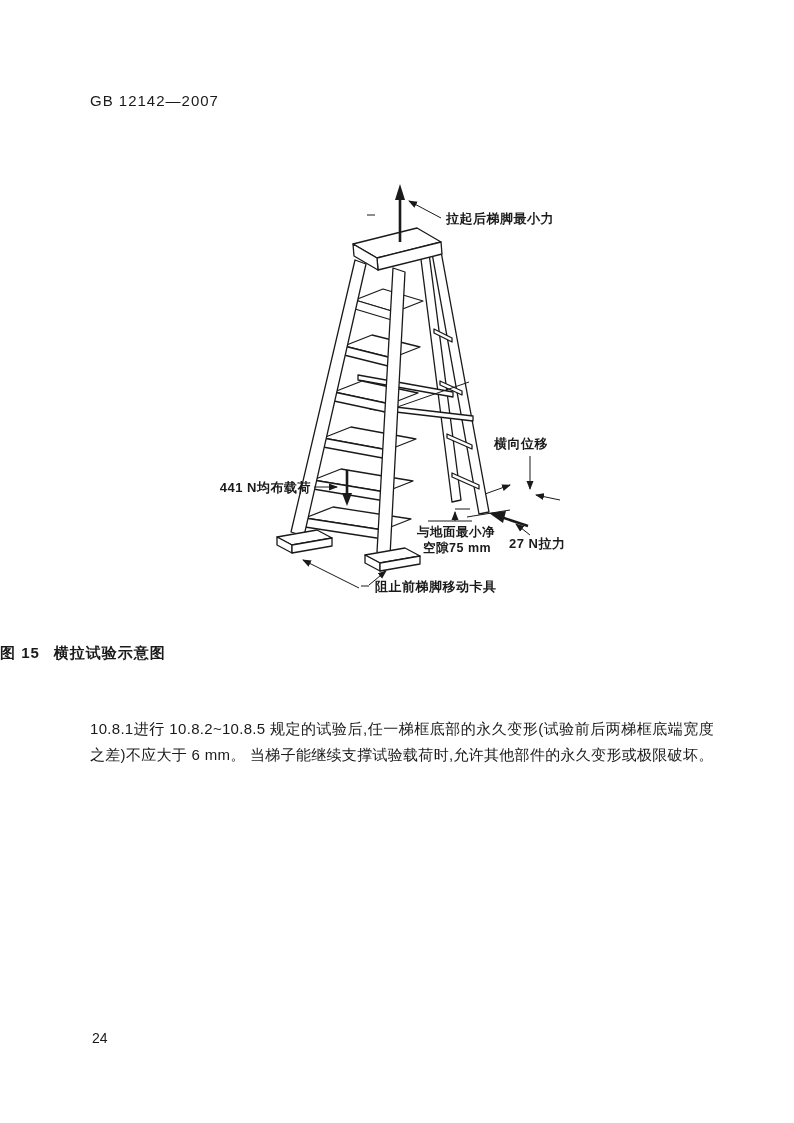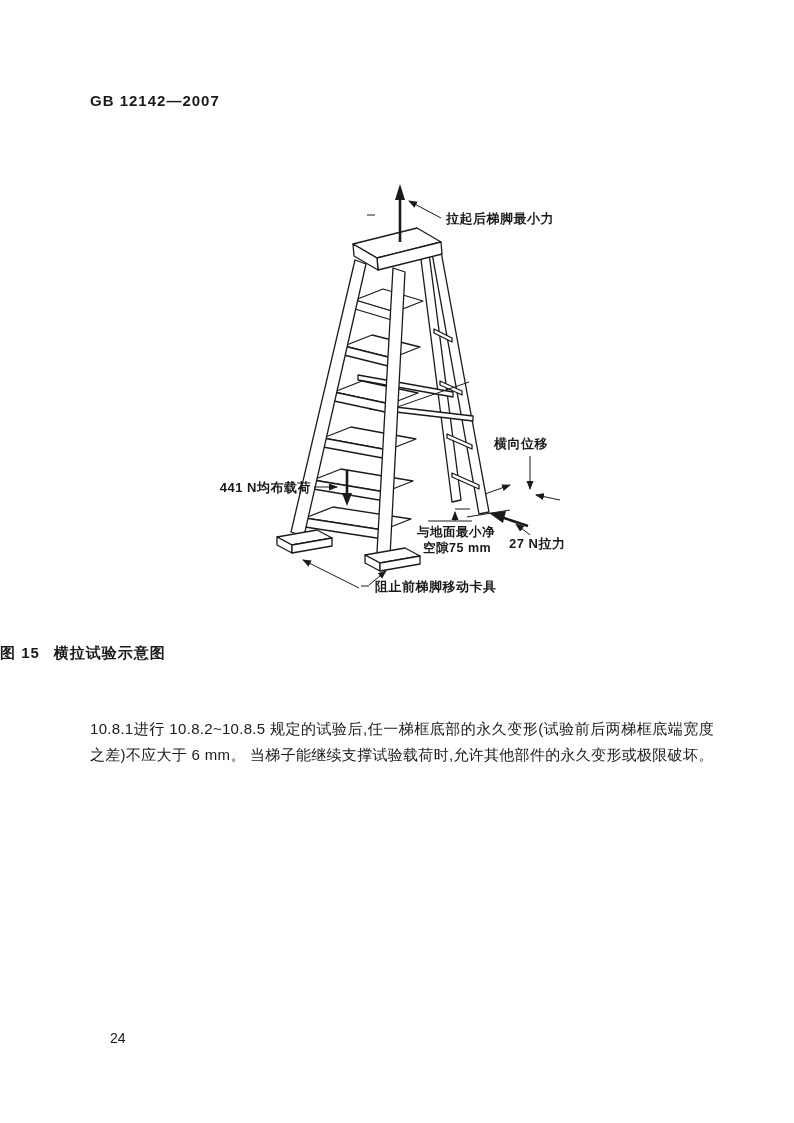--- a/index.html
+++ b/index.html
@@ -7,21 +7,21 @@
     position:relative;
     width:794px;height:1123px;
     margin:0 auto;
     background:#ffffff;
     font-family:"Liberation Sans",sans-serif;
     color:#1a1a1a;
     overflow:hidden;
   }
   .doc-header{
     position:absolute;left:90px;top:92px;
-    font-size:15px;font-weight:bold;letter-spacing:1px;
+    font-size:15px;font-weight:normal;letter-spacing:1px;
   }
   .figure-area{
     position:absolute;left:183px;top:176px;width:436px;height:438px;
   }
   .figure-area svg{display:block;width:436px;height:438px;}
   .fig-caption{
     position:absolute;left:0;top:644px;width:794px;
     text-align:left;font-size:15px;font-weight:bold;letter-spacing:1px;
   }
   .fig-caption .cap-label{margin-right:14px;}
@@ -30,21 +30,21 @@
     font-size:15px;line-height:25.5px;letter-spacing:0.3px;
     text-align:justify;
   }
   .sec-heading{
     font-weight:bold;margin:0 0 1px 0;
   }
   .sec-heading .sec-num{margin-right:12px;}
   .body-text p{margin:0;}
   .body-text p .sec-num{}
   .page-number{
-    position:absolute;left:92px;top:1030px;font-size:14px;margin-left:18px;
+    position:absolute;left:92px;top:1030px;font-size:14px;
   }
   .ln-thin{stroke:#1a1a1a;stroke-width:1;fill:none;}
   .part{fill:#ffffff;stroke:#1a1a1a;stroke-width:1.3;stroke-linejoin:round;}
   .solid{fill:#1a1a1a;stroke:none;}
   .force{stroke:#1a1a1a;stroke-width:2.6;fill:none;}
   .svg-label{
     font-family:"Liberation Sans",sans-serif;
     font-size:13px;font-weight:bold;fill:#1a1a1a;letter-spacing:0.5px;
   }
   .svg-label-sm{

